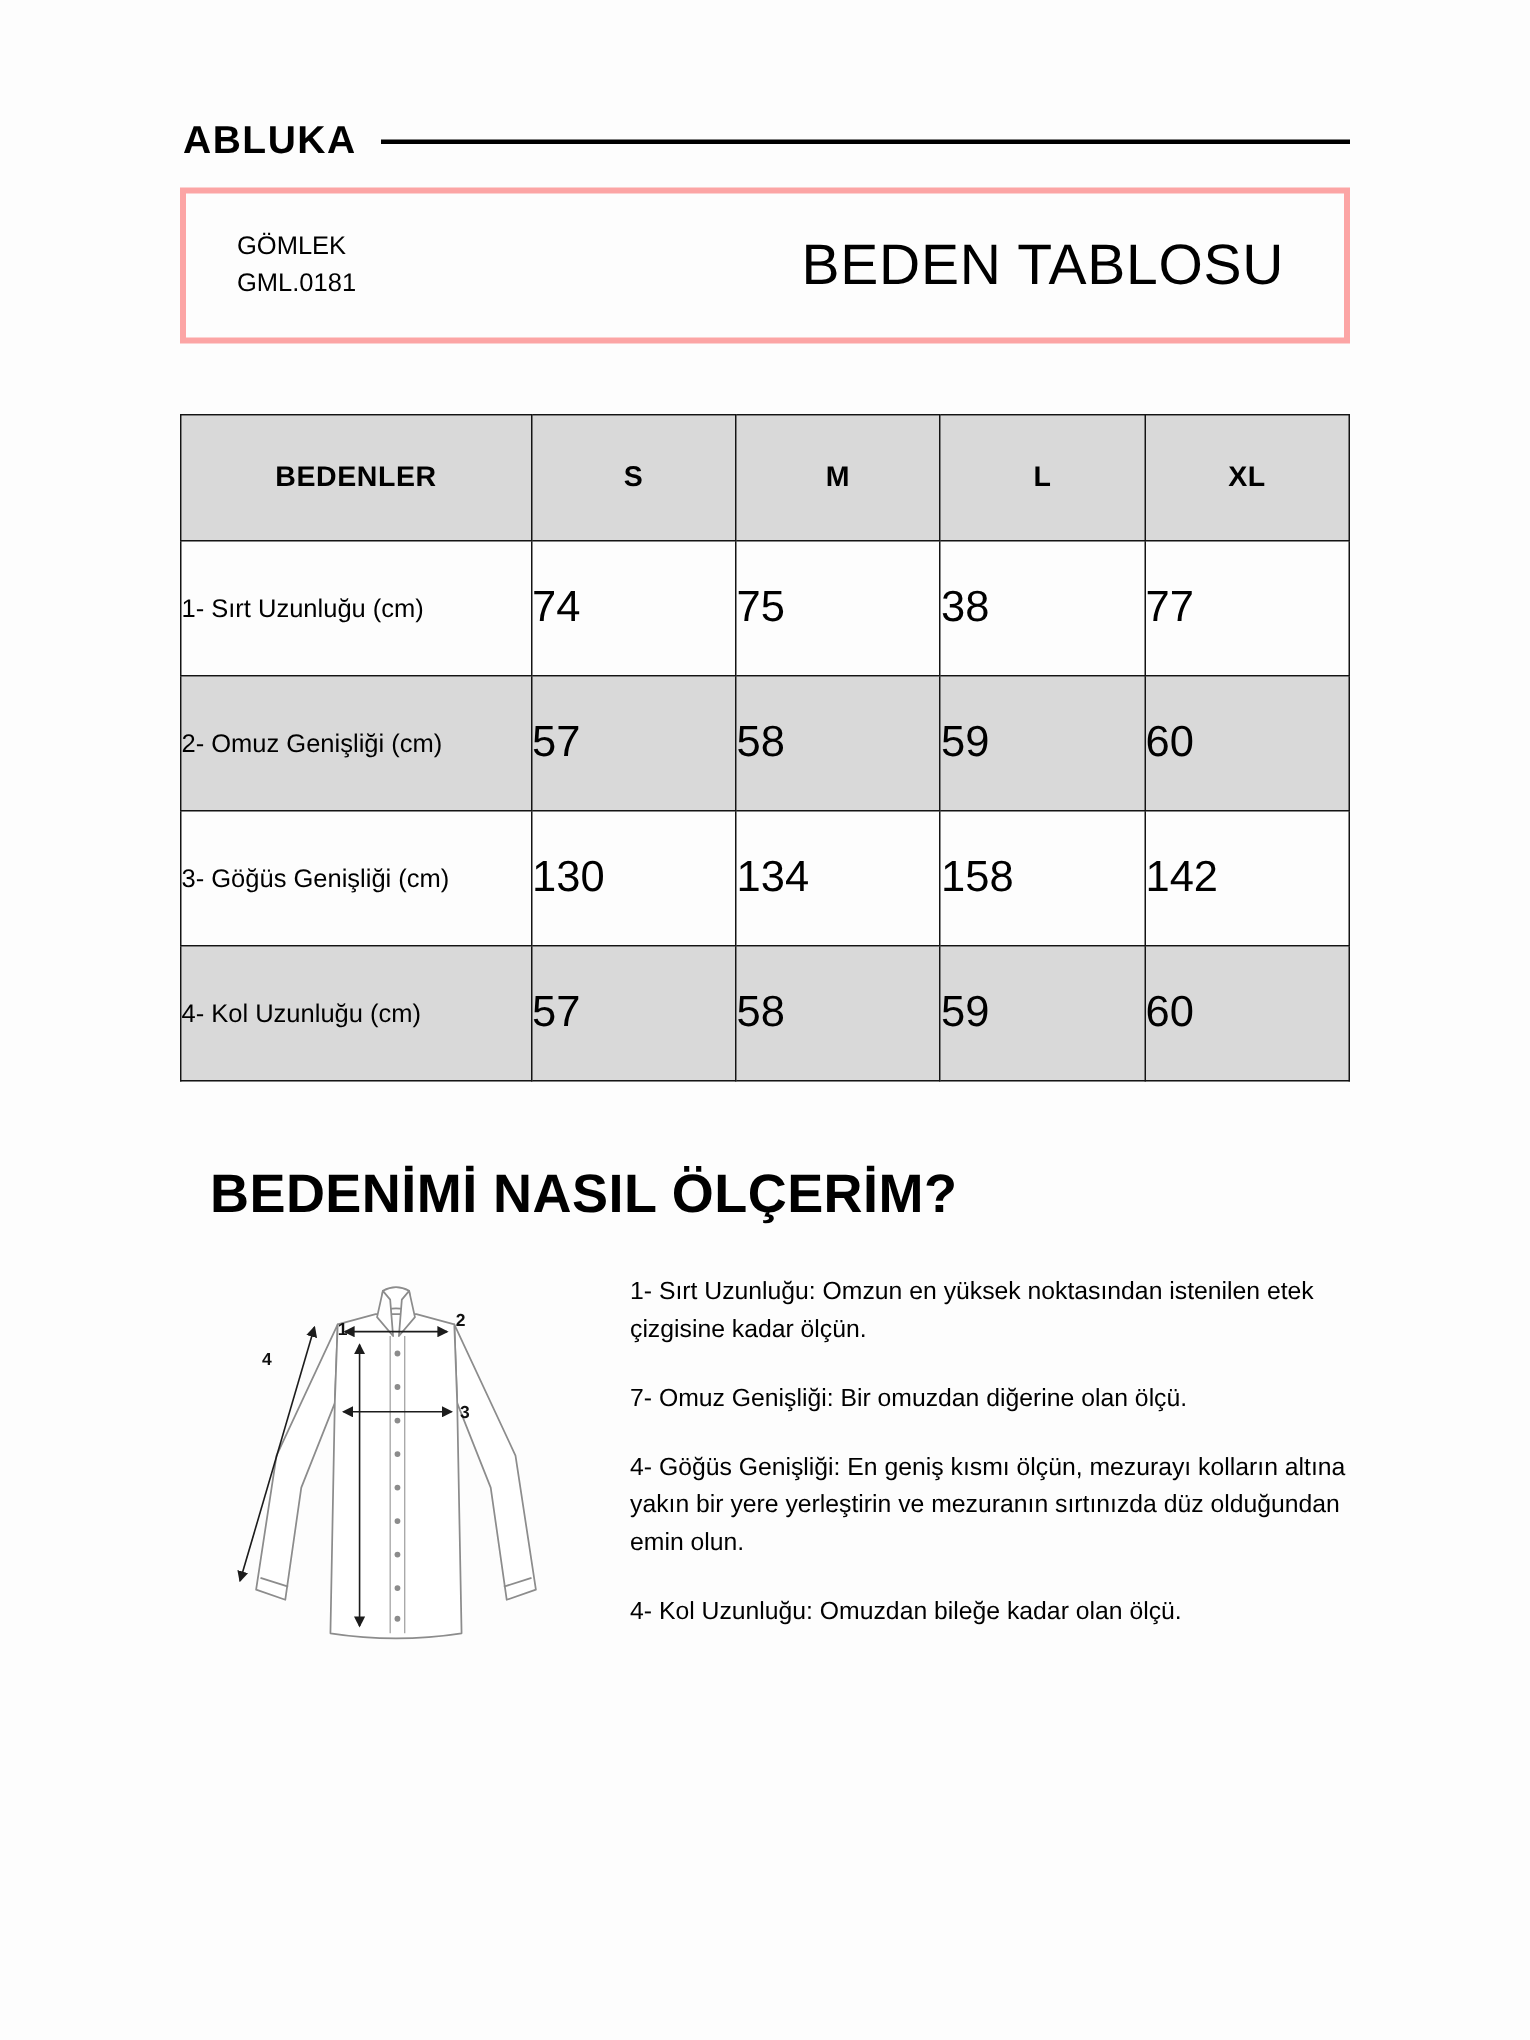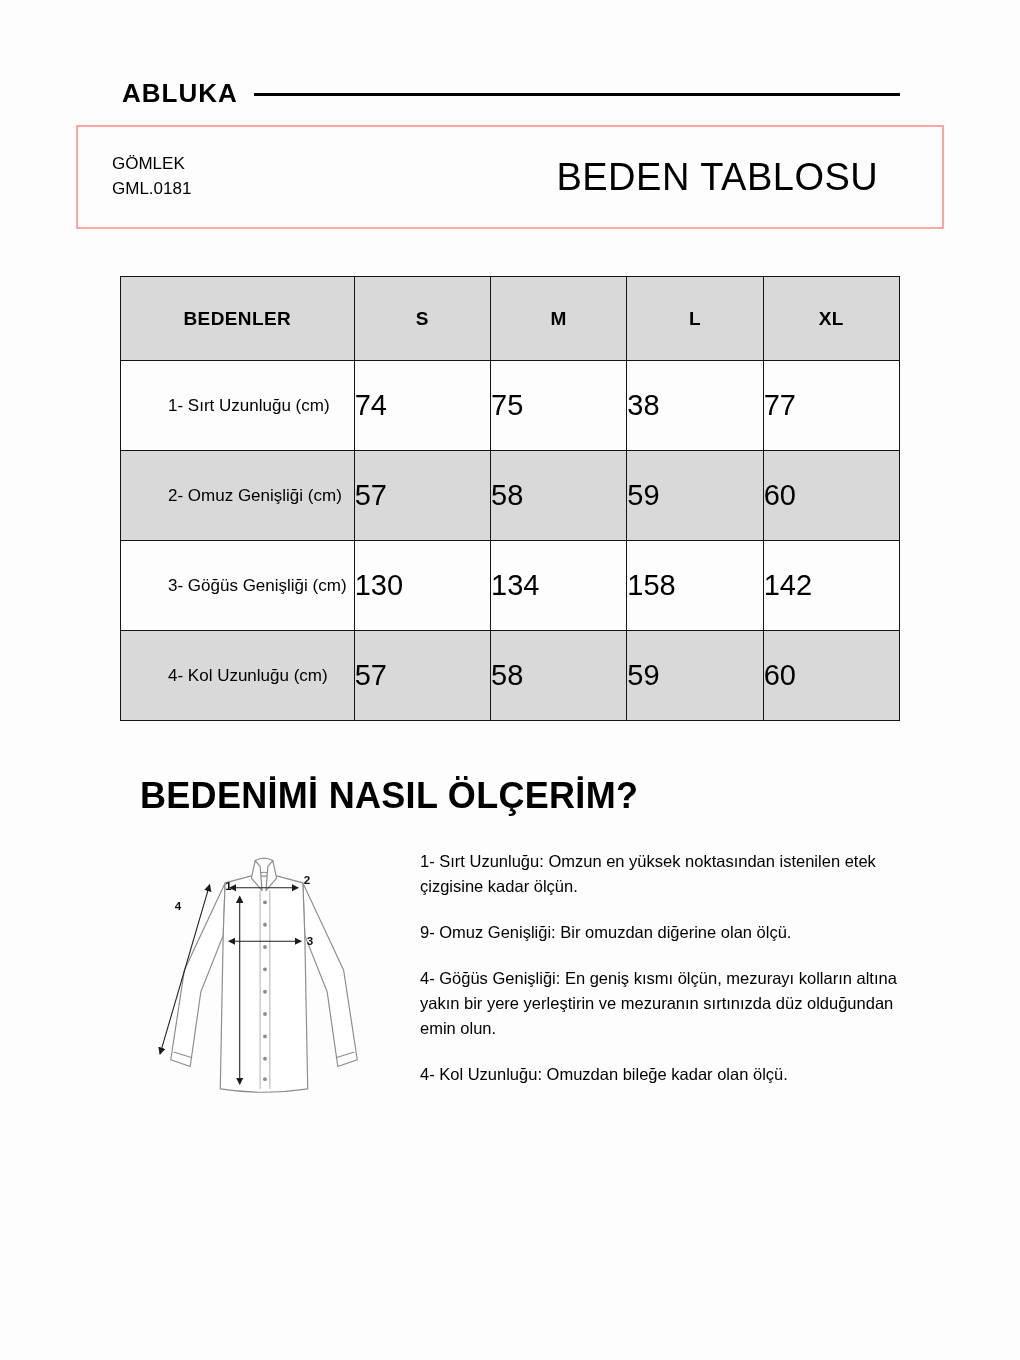--- a/index.html
+++ b/index.html
@@ -10,32 +10,32 @@
     color:#000;
   }
   .page { width:1020px; height:1360px; background:#fdfdfd; overflow:hidden; }
 
   
   .logo-row { display:flex; align-items:center; padding:78px 120px 0 122px; gap:16px; }
   .logo { font-size:26px; font-weight:800; letter-spacing:1px; white-space:nowrap; }
   .logo-rule { flex:1; height:3px; background:#000; margin-top:2px; }
 
   
-  .info-box { margin:16px 76px 0; border:2px solid #fca5a5; height:104px; display:flex; align-items:center; background:#fdfdfd; }
+  .info-box { margin:16px 120px 0; border:4px solid #fca5a5; height:104px; display:flex; align-items:center; background:#fdfdfd; }
   .info-left { width:48%; padding-left:34px; font-size:17px; line-height:1.45; }
   .info-right { width:52%; display:flex; justify-content:center; }
   .page-title { font-size:38px; font-weight:500; letter-spacing:0.5px; white-space:nowrap; }
 
   
   .size-table { width:780px; margin:47px 120px 0; border-collapse:collapse; table-layout:fixed; }
   .size-table th, .size-table td { border:1px solid #141414; vertical-align:middle; }
   .size-table thead th { height:84px; background:#d9d9d9; font-size:19px; font-weight:700; letter-spacing:0.4px; }
   .size-table tbody td { height:90px; background:#fdfdfd; }
   .size-table tbody tr:nth-child(even) td { background:#d9d9d9; }
-  td.row-label { font-size:17px; font-weight:400;padding-left:47px; }
+  td.row-label { font-size:17px; font-weight:400; }
   td.val { font-size:29px; font-weight:400; }
 
   
   .guide-title { margin:54px 120px 0 140px; font-size:36px; font-weight:800; letter-spacing:0.3px; }
   .guide-body { display:flex; margin:26px 115px 0 128px; gap:20px; }
   .diagram { flex:0 0 272px; width:272px; }
   .diagram svg { display:block; }
   .instructions { flex:1; padding-top:6px; }
   .instructions p { font-size:16.5px; line-height:1.52; margin:0 0 21px 0; }
   .instructions p:last-child { margin-bottom:0; }
@@ -160,19 +160,19 @@
           <text x="100" y="45">1</text>
           <text x="181" y="39">2</text>
           <text x="184" y="102">3</text>
           <text x="48" y="66">4</text>
         </g>
       </svg>
     </div>
 
     <div class="instructions">
       <p>1- Sırt Uzunluğu: Omzun en yüksek noktasından istenilen etek çizgisine kadar ölçün.</p>
-      <p>9- Omuz Genişliği: Bir omuzdan diğerine olan ölçü.</p>
+      <p>7- Omuz Genişliği: Bir omuzdan diğerine olan ölçü.</p>
       <p>4- Göğüs Genişliği: En geniş kısmı ölçün, mezurayı kolların altına yakın bir yere yerleştirin ve mezuranın sırtınızda düz olduğundan emin olun.</p>
       <p>4- Kol Uzunluğu: Omuzdan bileğe kadar olan ölçü.</p>
     </div>
 
   </div>
 </div>
 
 </body></html>

